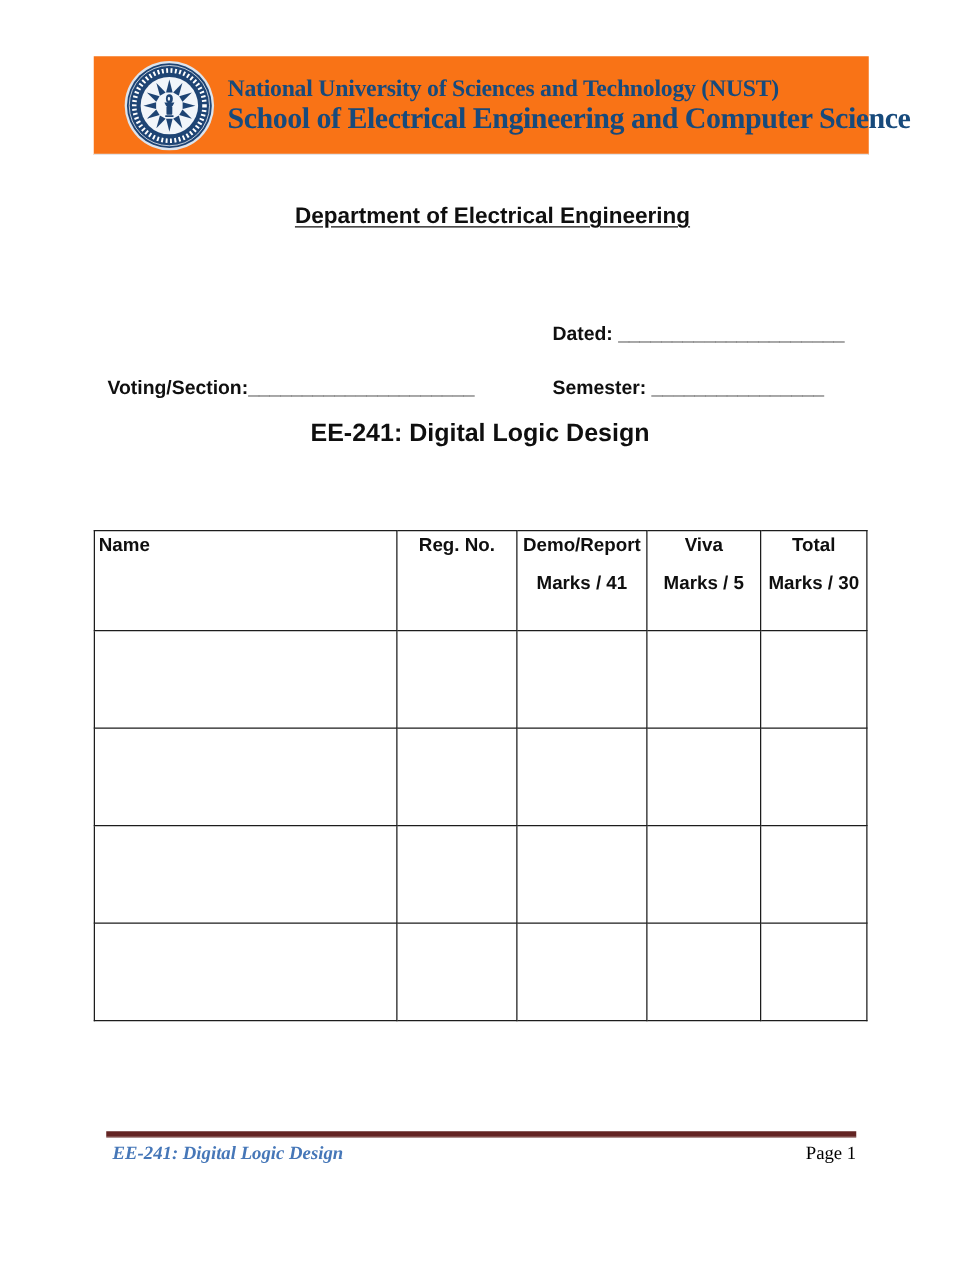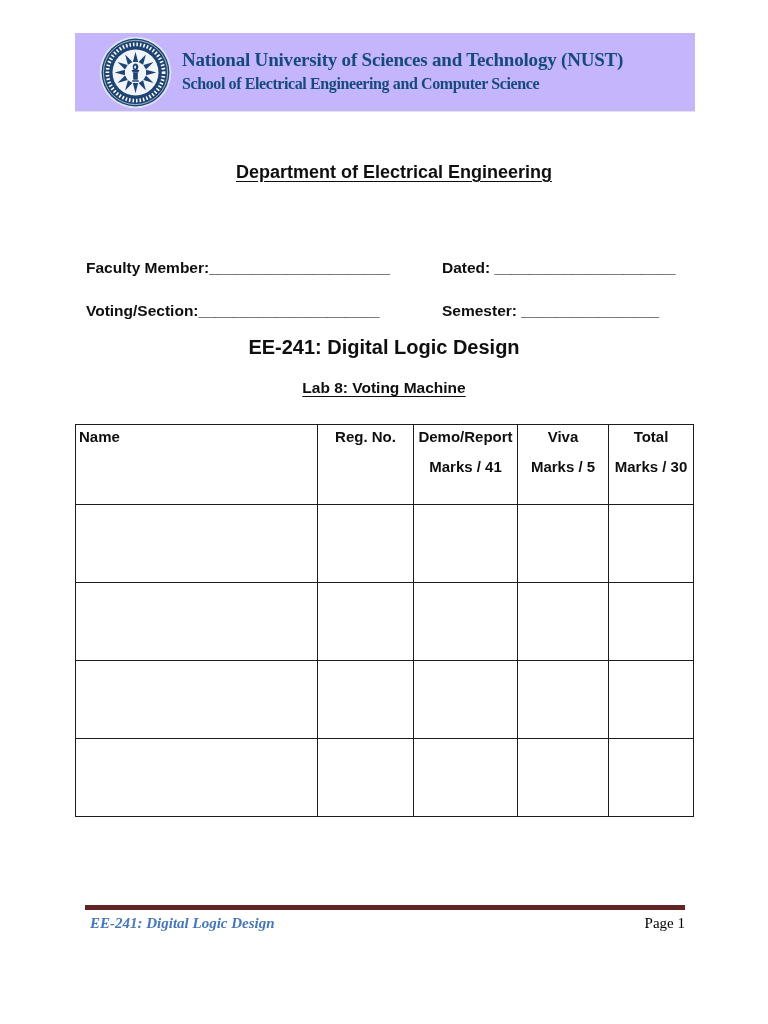--- a/index.html
+++ b/index.html
@@ -18,37 +18,37 @@
     background: #ffffff;
     font-family: "Liberation Sans", sans-serif;
     color: var(--ink);
     overflow: hidden;
     margin: 0 auto;
   }
 
   
   .banner {
     position: absolute;
-    left: 75px; top: 33px;
+    left: 75px; top: 45px;
     width: 620px; height: 79px;
-    background: #c4b5fd;
+    background: #f97316;
     border-bottom: 1px solid #e3e4e7;
     display: flex;
     align-items: center;
   }
   .logo { width: 73px; height: 73px; margin-left: 24px; flex: 0 0 auto; }
   .banner-text {
     margin-left: 10px;
     font-family: "Liberation Serif", serif;
     font-weight: bold;
     color: var(--header-navy);
     white-space: nowrap;
   }
   .banner-line1 { font-size: 19px; line-height: 23px; letter-spacing: -0.2px; }
-  .banner-line2 { font-size: 16px; line-height: 25px; letter-spacing: -0.4px; }
+  .banner-line2 { font-size: 24px; line-height: 25px; letter-spacing: -0.4px; }
 
   
   .dept-heading {
     position: absolute; top: 162px; left: 0; width: 100%;
     text-align: center;
     font-size: 18px; font-weight: bold;
     text-decoration: underline;
     text-underline-offset: 3px;
     padding-left: 20px;
   }
@@ -156,31 +156,29 @@
     <div class="banner-text">
       <div class="banner-line1">National University of Sciences and Technology (NUST)</div>
       <div class="banner-line2">School of Electrical Engineering and Computer Science</div>
     </div>
   </div>
 
   <div class="dept-heading">Department of Electrical Engineering</div>
 
   <div class="form-section">
     <div class="form-row">
-      <span><span>Faculty Member:</span><span>_____________________</span></span>
       <span class="field-right"><span>Dated:</span><span> _____________________</span></span>
     </div>
     <div class="form-row">
       <span><span>Voting/Section:</span><span>_____________________</span></span>
       <span class="field-right"><span>Semester:</span><span> ________________</span></span>
     </div>
   </div>
 
   <div class="course-title">EE-241: Digital Logic Design</div>
-  <div class="lab-title">Lab 8: Voting Machine</div>
 
   <table class="marks">
     <colgroup>
       <col class="col-w-name">
         <col class="col-w-reg">
         <col class="col-w-demo">
         <col class="col-w-viva">
         <col class="col-w-total">
     </colgroup>
     <thead>

